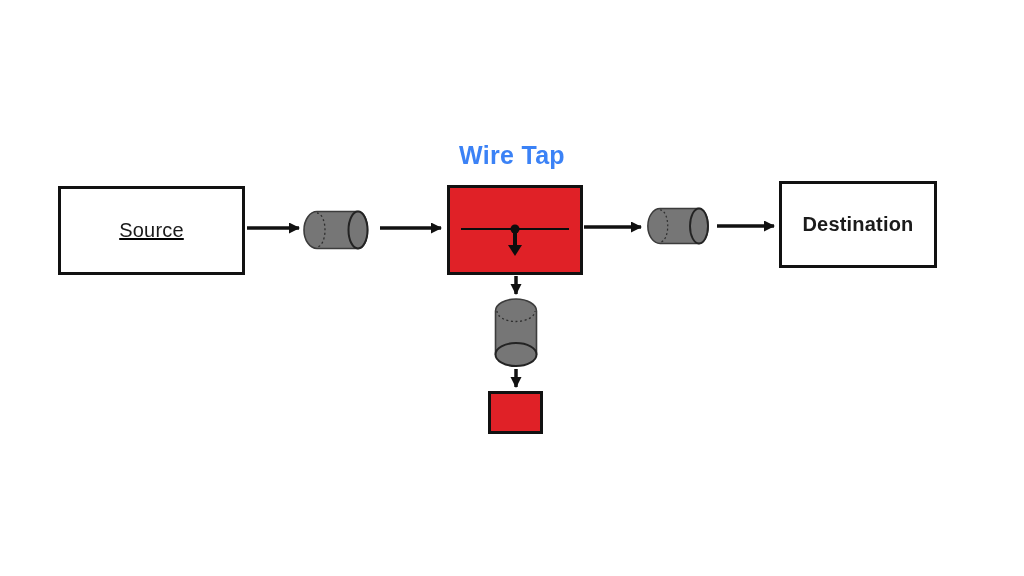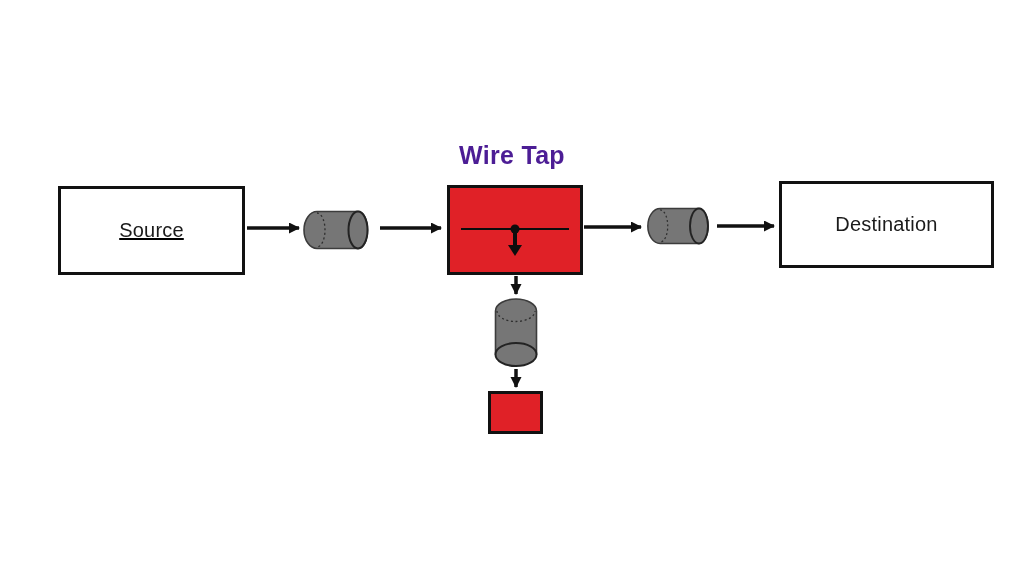--- a/index.html
+++ b/index.html
@@ -25,33 +25,33 @@
     border:3px solid var(--ink);
     background:var(--background);
     display:flex;align-items:center;justify-content:center;
   }
   .node-label{
     font-size:20px;
     color:#1b1b1b;
     letter-spacing:.2px;
   }
   .source-node{left:58px;top:186px;width:187px;height:89px;text-decoration:underline;}
-  .destination-node{left:779px;top:181px;width:215px;height:87px;}
+  .destination-node{left:779px;top:181px;width:158px;height:87px;font-weight:bold;}
   .wiretap-node{
     left:447px;top:185px;width:136px;height:90px;
     background:var(--red);
     display:block;
   }
   .wiretap-title{
     position:absolute;
     left:427px;top:141px;width:170px;
     text-align:center;
     font-size:25px;
     font-weight:bold;
-    color:#4c1d95;
+    color:#3b82f6;
     letter-spacing:.3px;
   }
   .tap-output-node{
     position:absolute;
     left:488px;top:391px;width:55px;height:43px;
     border:3px solid var(--ink);
     background:var(--red);
   }
   .abs{position:absolute;}
   .arrows{left:0;top:0;width:1024px;height:576px;pointer-events:none;}

